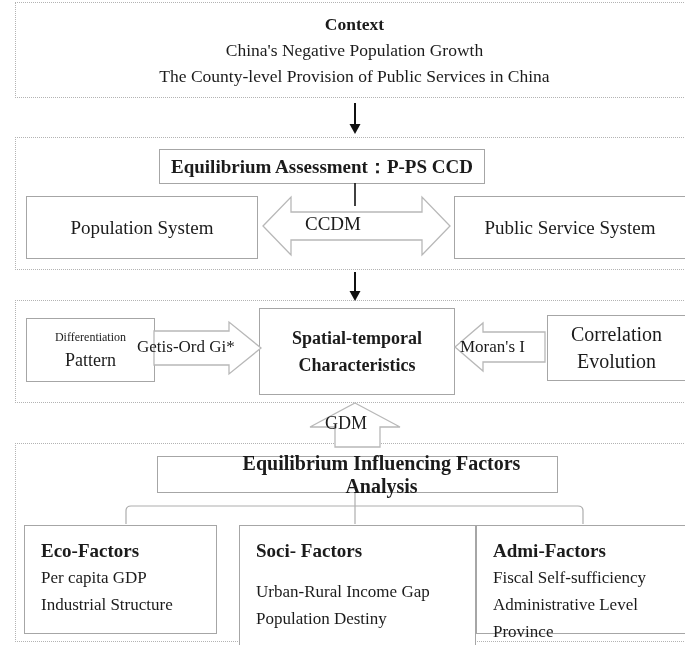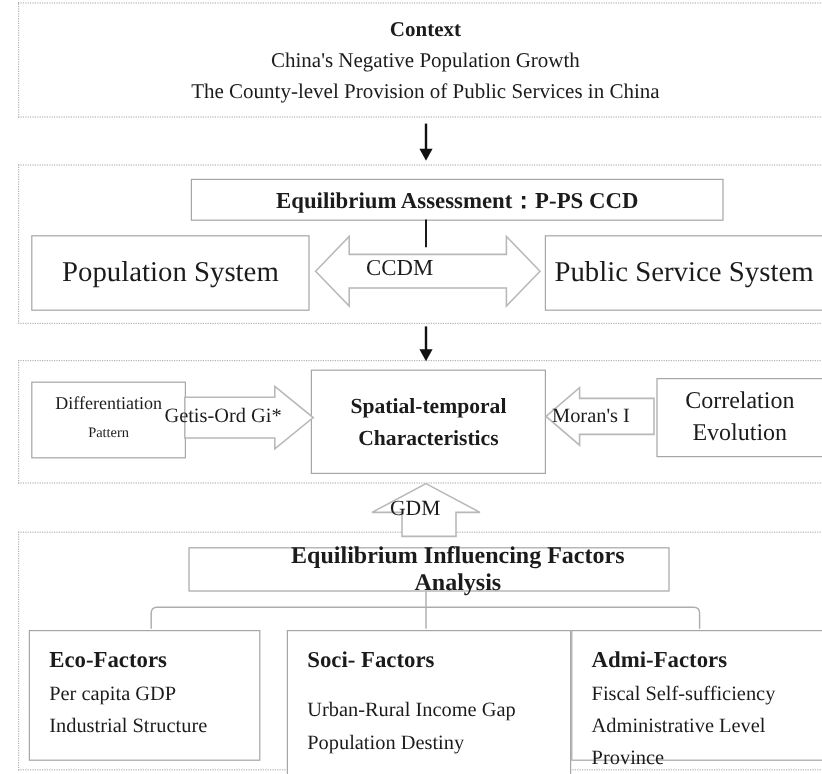--- a/index.html
+++ b/index.html
@@ -10,44 +10,44 @@
     margin-left:13px;
   }
   .dotted-section{position:absolute;border:1px dotted #b3b3b3;background:#ffffff;box-sizing:border-box;}
   .solid-box{position:absolute;border:1px solid #a6a6a6;background:#ffffff;box-sizing:border-box;}
   .center-text{display:flex;flex-direction:column;align-items:center;justify-content:center;text-align:center;}
   .overlay{position:absolute;left:0;top:0;pointer-events:none;z-index:20;}
   .arrow-label{position:absolute;z-index:30;text-align:left;white-space:nowrap;}
   .ctx-title{font-weight:bold;font-size:17.5px;line-height:26px;}
   .ctx-line{font-size:17.5px;line-height:26px;}
   .assess-title{font-weight:bold;font-size:19px;}
-  .sys-label{font-size:24px;}
-  .diff-l1{font-size:15px;line-height:20px;}
-  .diff-l2{font-size:12px;line-height:26px;}
+  .sys-label{font-size:19px;}
+  .diff-l1{font-size:12px;line-height:20px;}
+  .diff-l2{font-size:18px;line-height:26px;}
   .center-box-line{font-weight:bold;font-size:18px;line-height:27px;}
   .corr-line{font-size:20px;line-height:27px;}
   .factors-title{font-weight:bold;font-size:20px;padding-left:48px;}
   .group-box{padding:11px 0 0 16px;box-sizing:border-box;}
   .group-heading{font-size:19px;line-height:27px;font-weight:bold;}
   .group-item{font-size:17px;line-height:27px;}
   .soci-gap{margin-top:14px;}
 </style>
 </head>
 <body>
 
 <div id="stage">
 
   <div class="dotted-section center-text" style="left:2px;top:2px;width:679px;height:96px;">
     <div class="ctx-title">Context</div>
     <div class="ctx-line">China's Negative Population Growth</div>
     <div class="ctx-line">The County-level Provision of Public Services in China</div>
   </div>
 
   <div class="dotted-section" style="left:2px;top:137px;width:679px;height:133px;">
-    <div class="solid-box center-text assess-title" style="left:143px;top:11px;width:444px;height:35px;">
+    <div class="solid-box center-text assess-title" style="left:143px;top:11px;width:326px;height:35px;">
       <span>Equilibrium Assessment：P-PS CCD</span>
     </div>
     <div class="solid-box center-text sys-label" style="left:10px;top:58px;width:232px;height:63px;">
       <span>Population System</span>
     </div>
     <div class="solid-box center-text sys-label" style="left:438px;top:58px;width:232px;height:63px;">
       <span>Public Service System</span>
     </div>
   </div>
 

